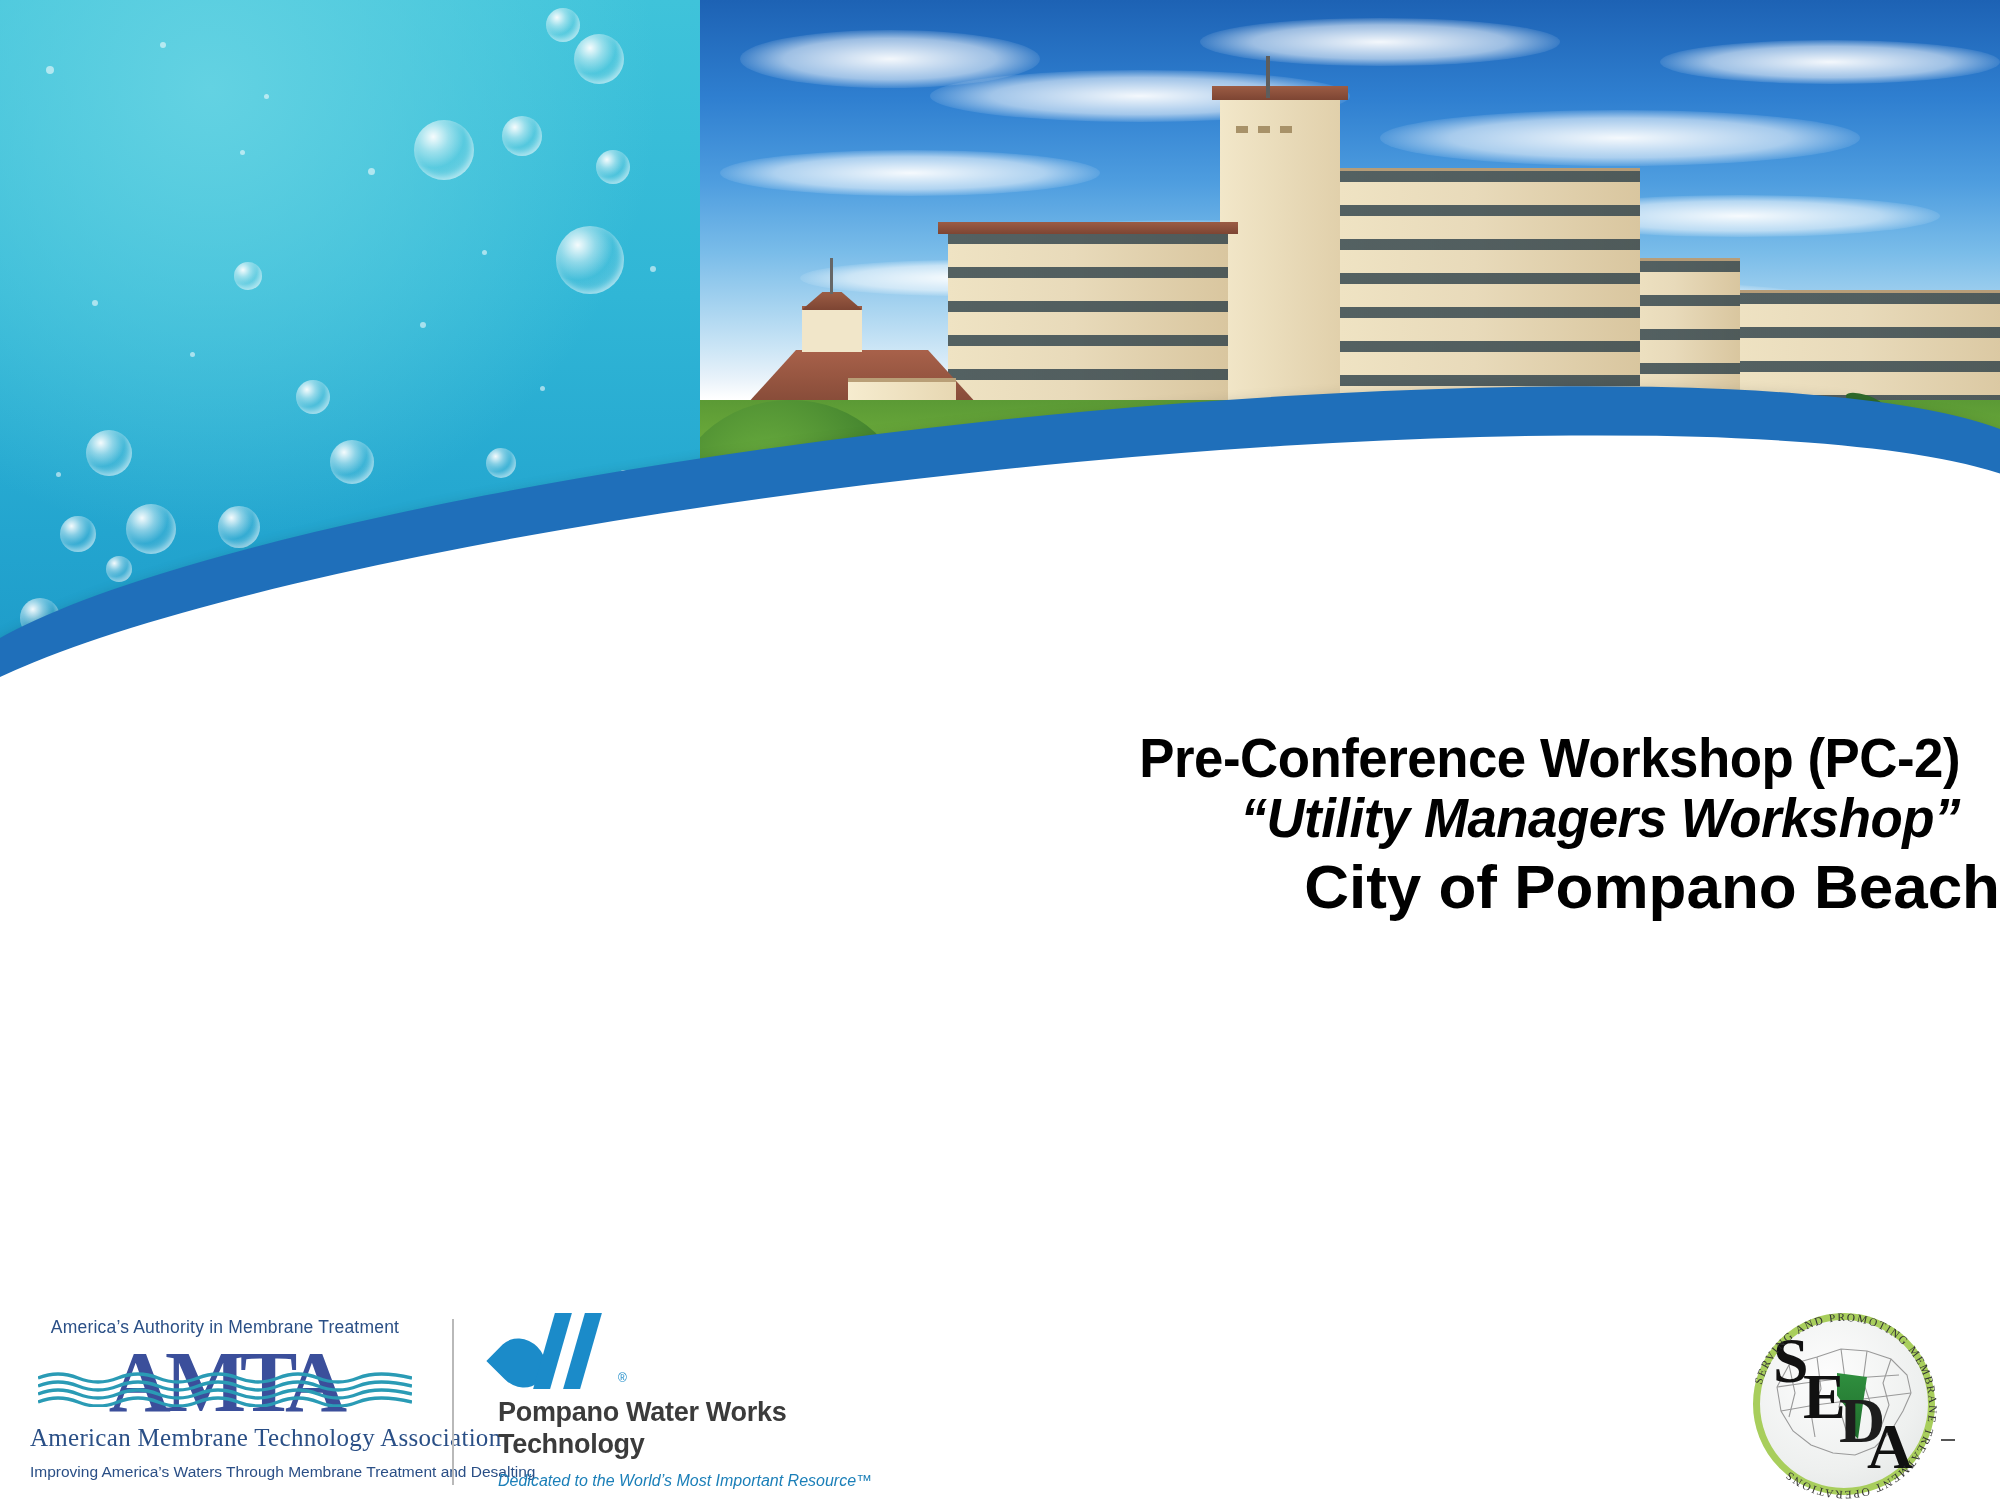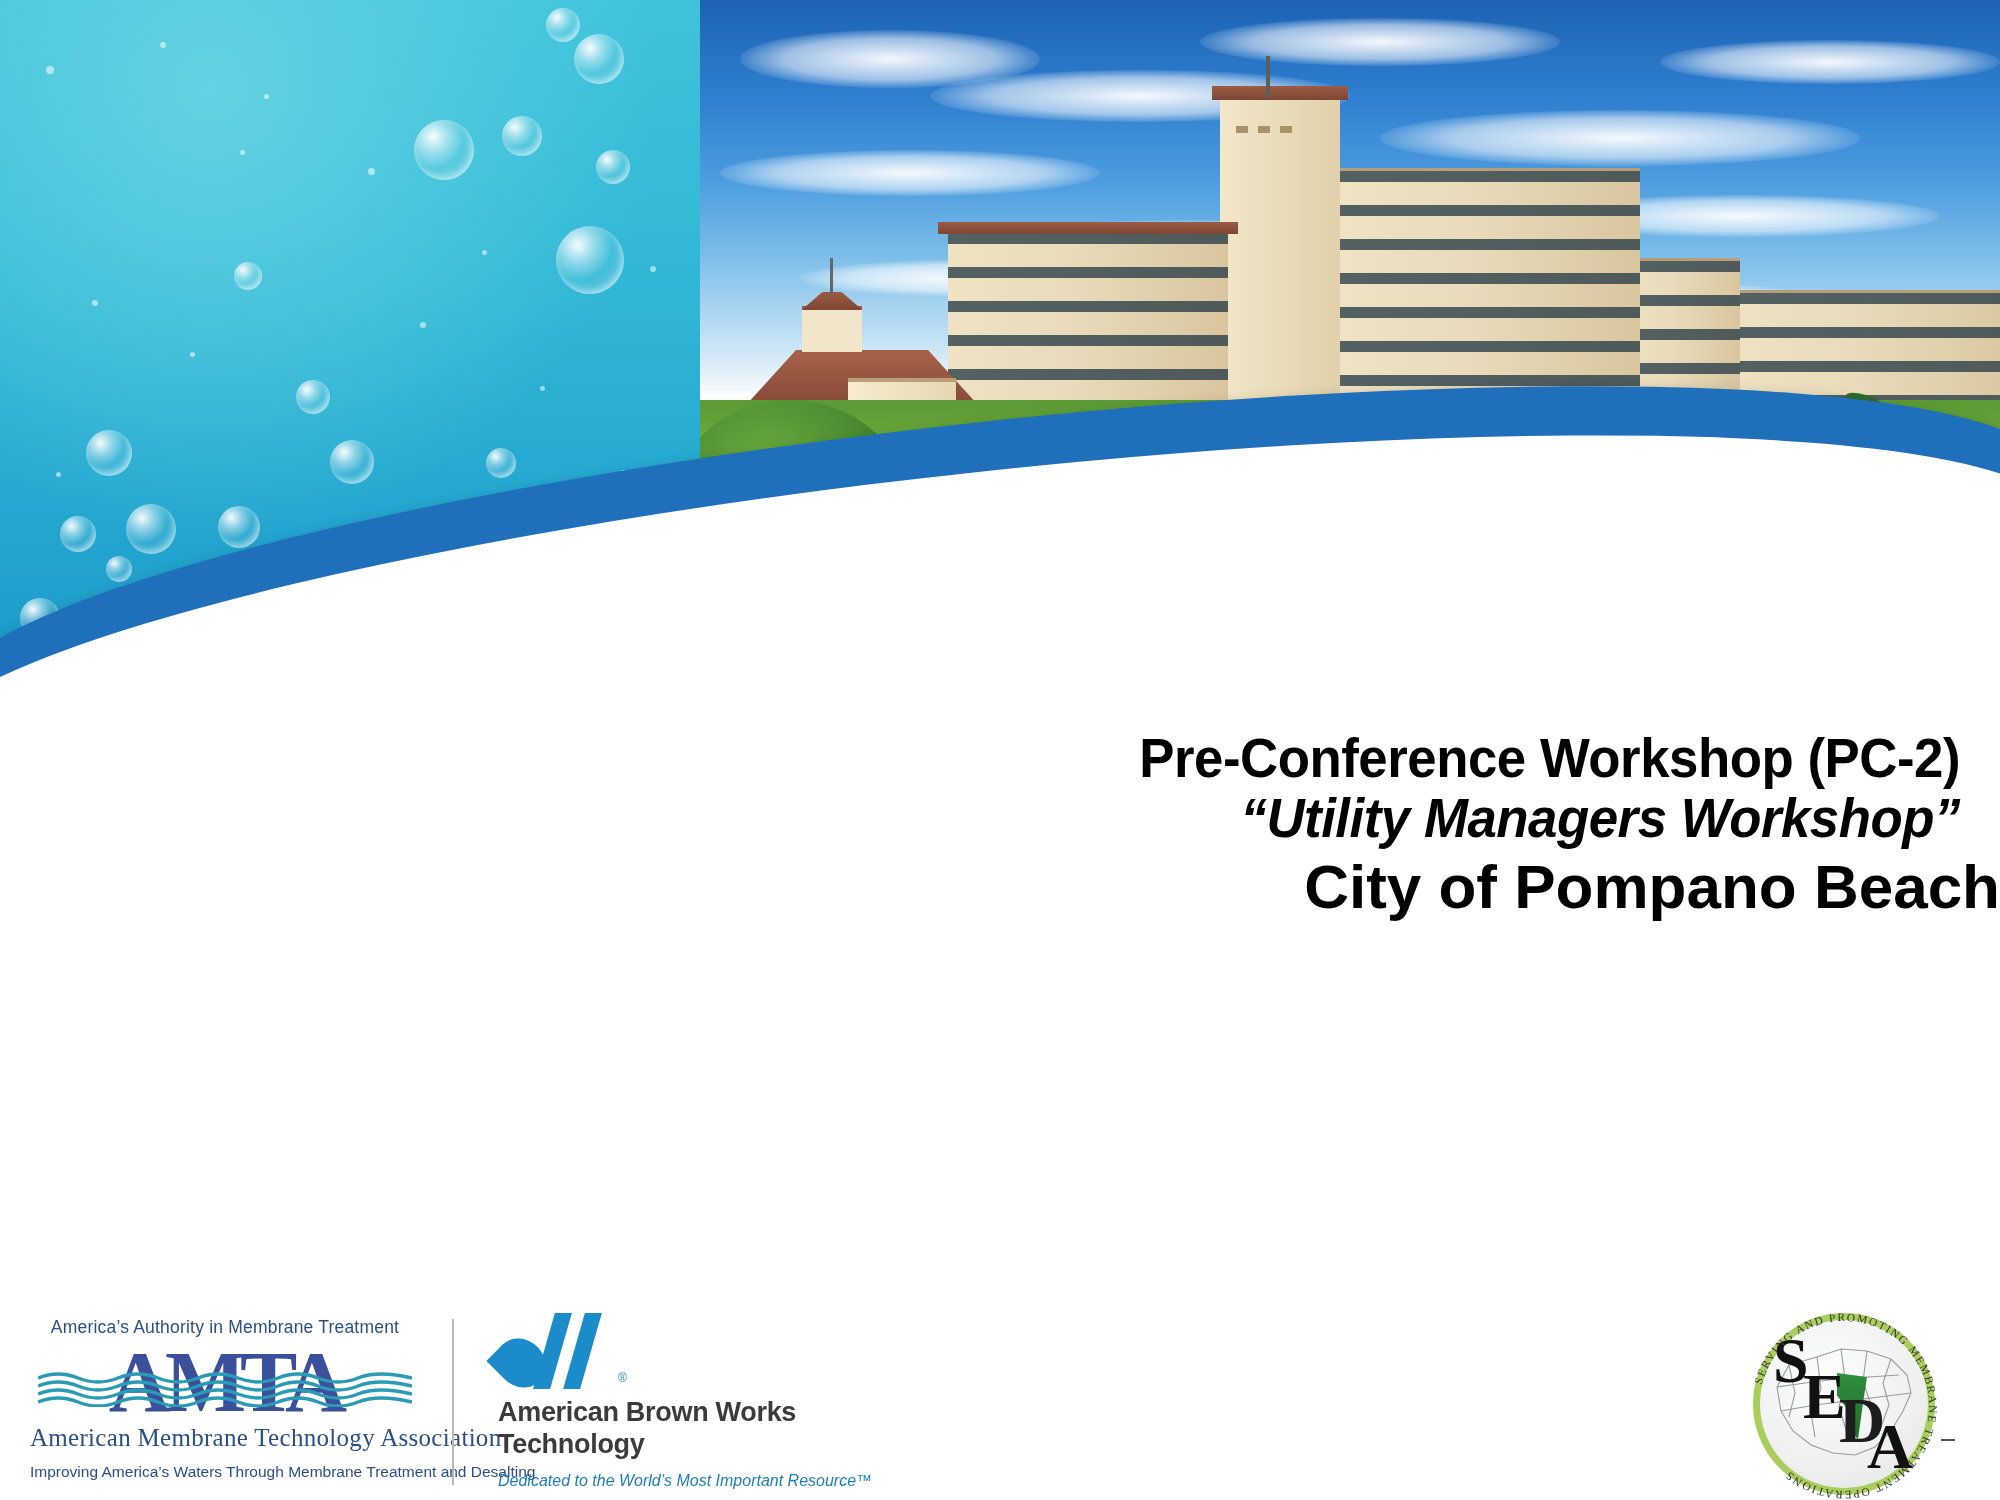--- a/index.html
+++ b/index.html
@@ -409,21 +409,21 @@
     <div class="vdiv"></div>
 
     <div id="awwa">
       <div class="awwa-mark">
         <div class="awwa-drop"></div>
         <div class="awwa-bar" style="left:46px; top:-6px; width:17px; height:76px;"></div>
         <div class="awwa-bar" style="left:76px; top:-6px; width:17px; height:76px;"></div>
         <div class="awwa-reg">®</div>
       </div>
       <div class="awwa-name">
-        <div>American Brown Works</div>
+        <div>Pompano Water Works</div>
         <div>Technology</div>
       </div>
       <div class="awwa-tag">Dedicated to the World’s Most Important Resource™</div>
     </div>
 
     <div id="seda">
       <div class="seda-ring"></div>
       <svg class="seda-map" viewBox="0 0 150 138">
         <g fill="none" stroke="#9a9a9a" stroke-width="1.1">
           <path d="M6,52 L18,30 L46,22 L70,14 L96,16 L120,24 L136,40 L140,58"></path>

